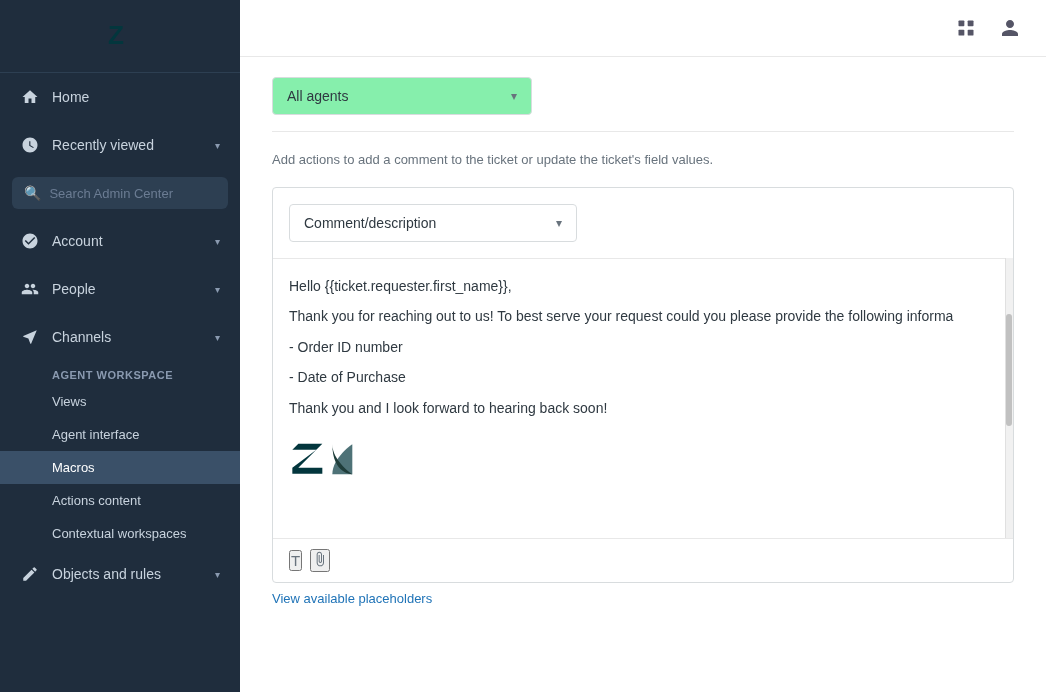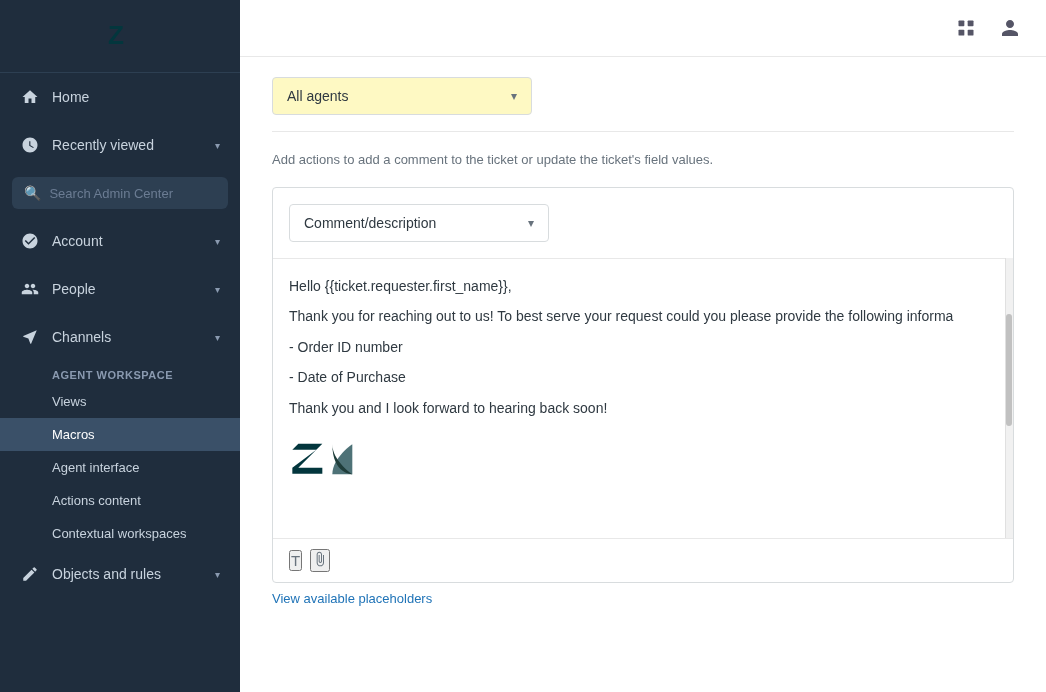--- a/index.html
+++ b/index.html
@@ -127,21 +127,21 @@
     
     .agent-dropdown {
       display: flex;
       align-items: center;
       justify-content: space-between;
       border: 1px solid #d8dcde;
       border-radius: 4px;
       padding: 10px 14px;
       width: 260px;
       cursor: pointer;
-      background: #fef9c3;
+      background: #86efac;
       font-size: 14px;
       color: #2f3941;
       margin: 20px 0 16px;
     }
     .agent-dropdown .arrow { color: #68737d; font-size: 12px; }
 
     .divider {
       border: none;
       border-top: 1px solid #e8e8e8;
       margin: 0 0 20px;
@@ -165,21 +165,21 @@
       border-radius: 4px;
       overflow: hidden;
     }
     .comment-dropdown {
       display: flex;
       align-items: center;
       justify-content: space-between;
       border: 1px solid #d8dcde;
       border-radius: 4px;
       padding: 10px 14px;
-      width: 260px;
+      width: 288px;
       cursor: pointer;
       background: #fff;
       font-size: 14px;
       color: #2f3941;
       margin: 16px;
     }
     .comment-dropdown .arrow { color: #68737d; font-size: 12px; }
 
     .rich-content-label {
       font-size: 13px;
@@ -330,25 +330,25 @@
       <span>Channels</span>
       <span class="chevron">▾</span>
     </div>
 
 
     <div class="sub-nav">
       <div class="sub-nav-header">Agent workspace</div>
       <div class="sub-nav-item">
         <span>Views</span>
       </div>
+      <div class="sub-nav-item">
+        <span>Agent interface</span>
+      </div>
       <div class="sub-nav-item active">
         <span>Macros</span>
-      </div>
-      <div class="sub-nav-item">
-        <span>Agent interface</span>
       </div>
       <div class="sub-nav-item">
         <span>Actions content</span>
       </div>
       <div class="sub-nav-item">
         <span>Contextual workspaces</span>
       </div>
     </div>
 
     <div class="nav-item">

